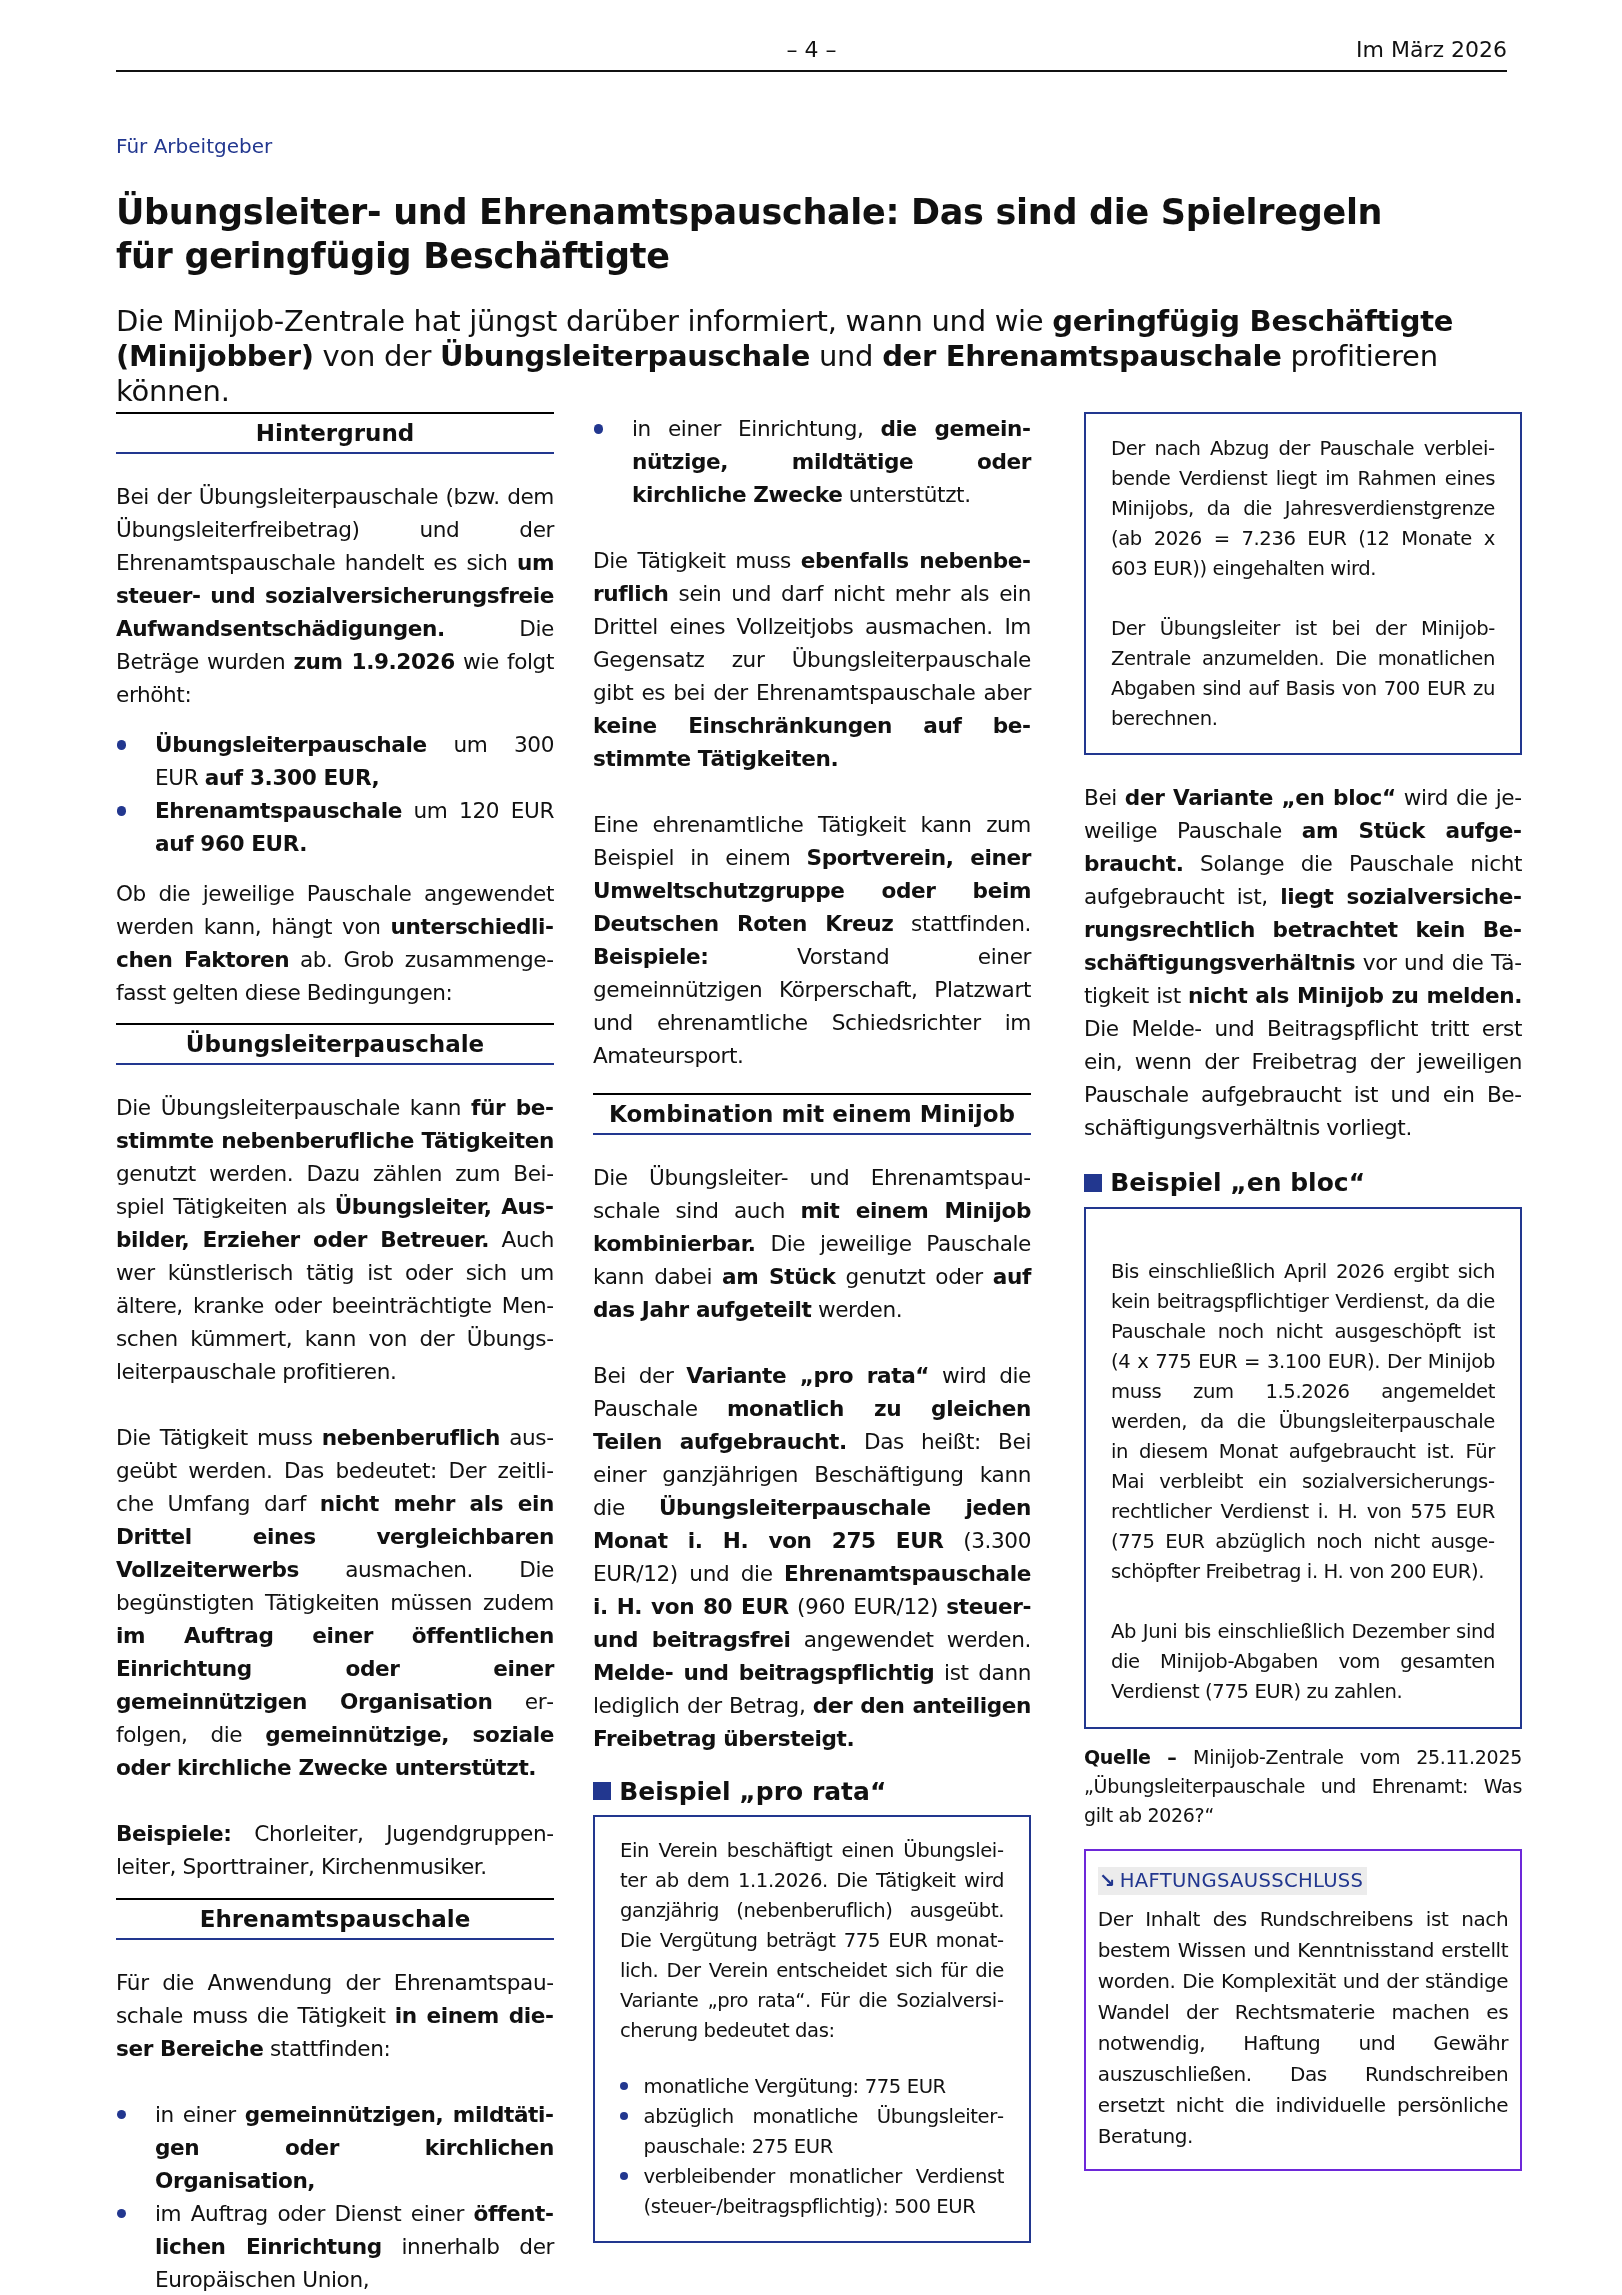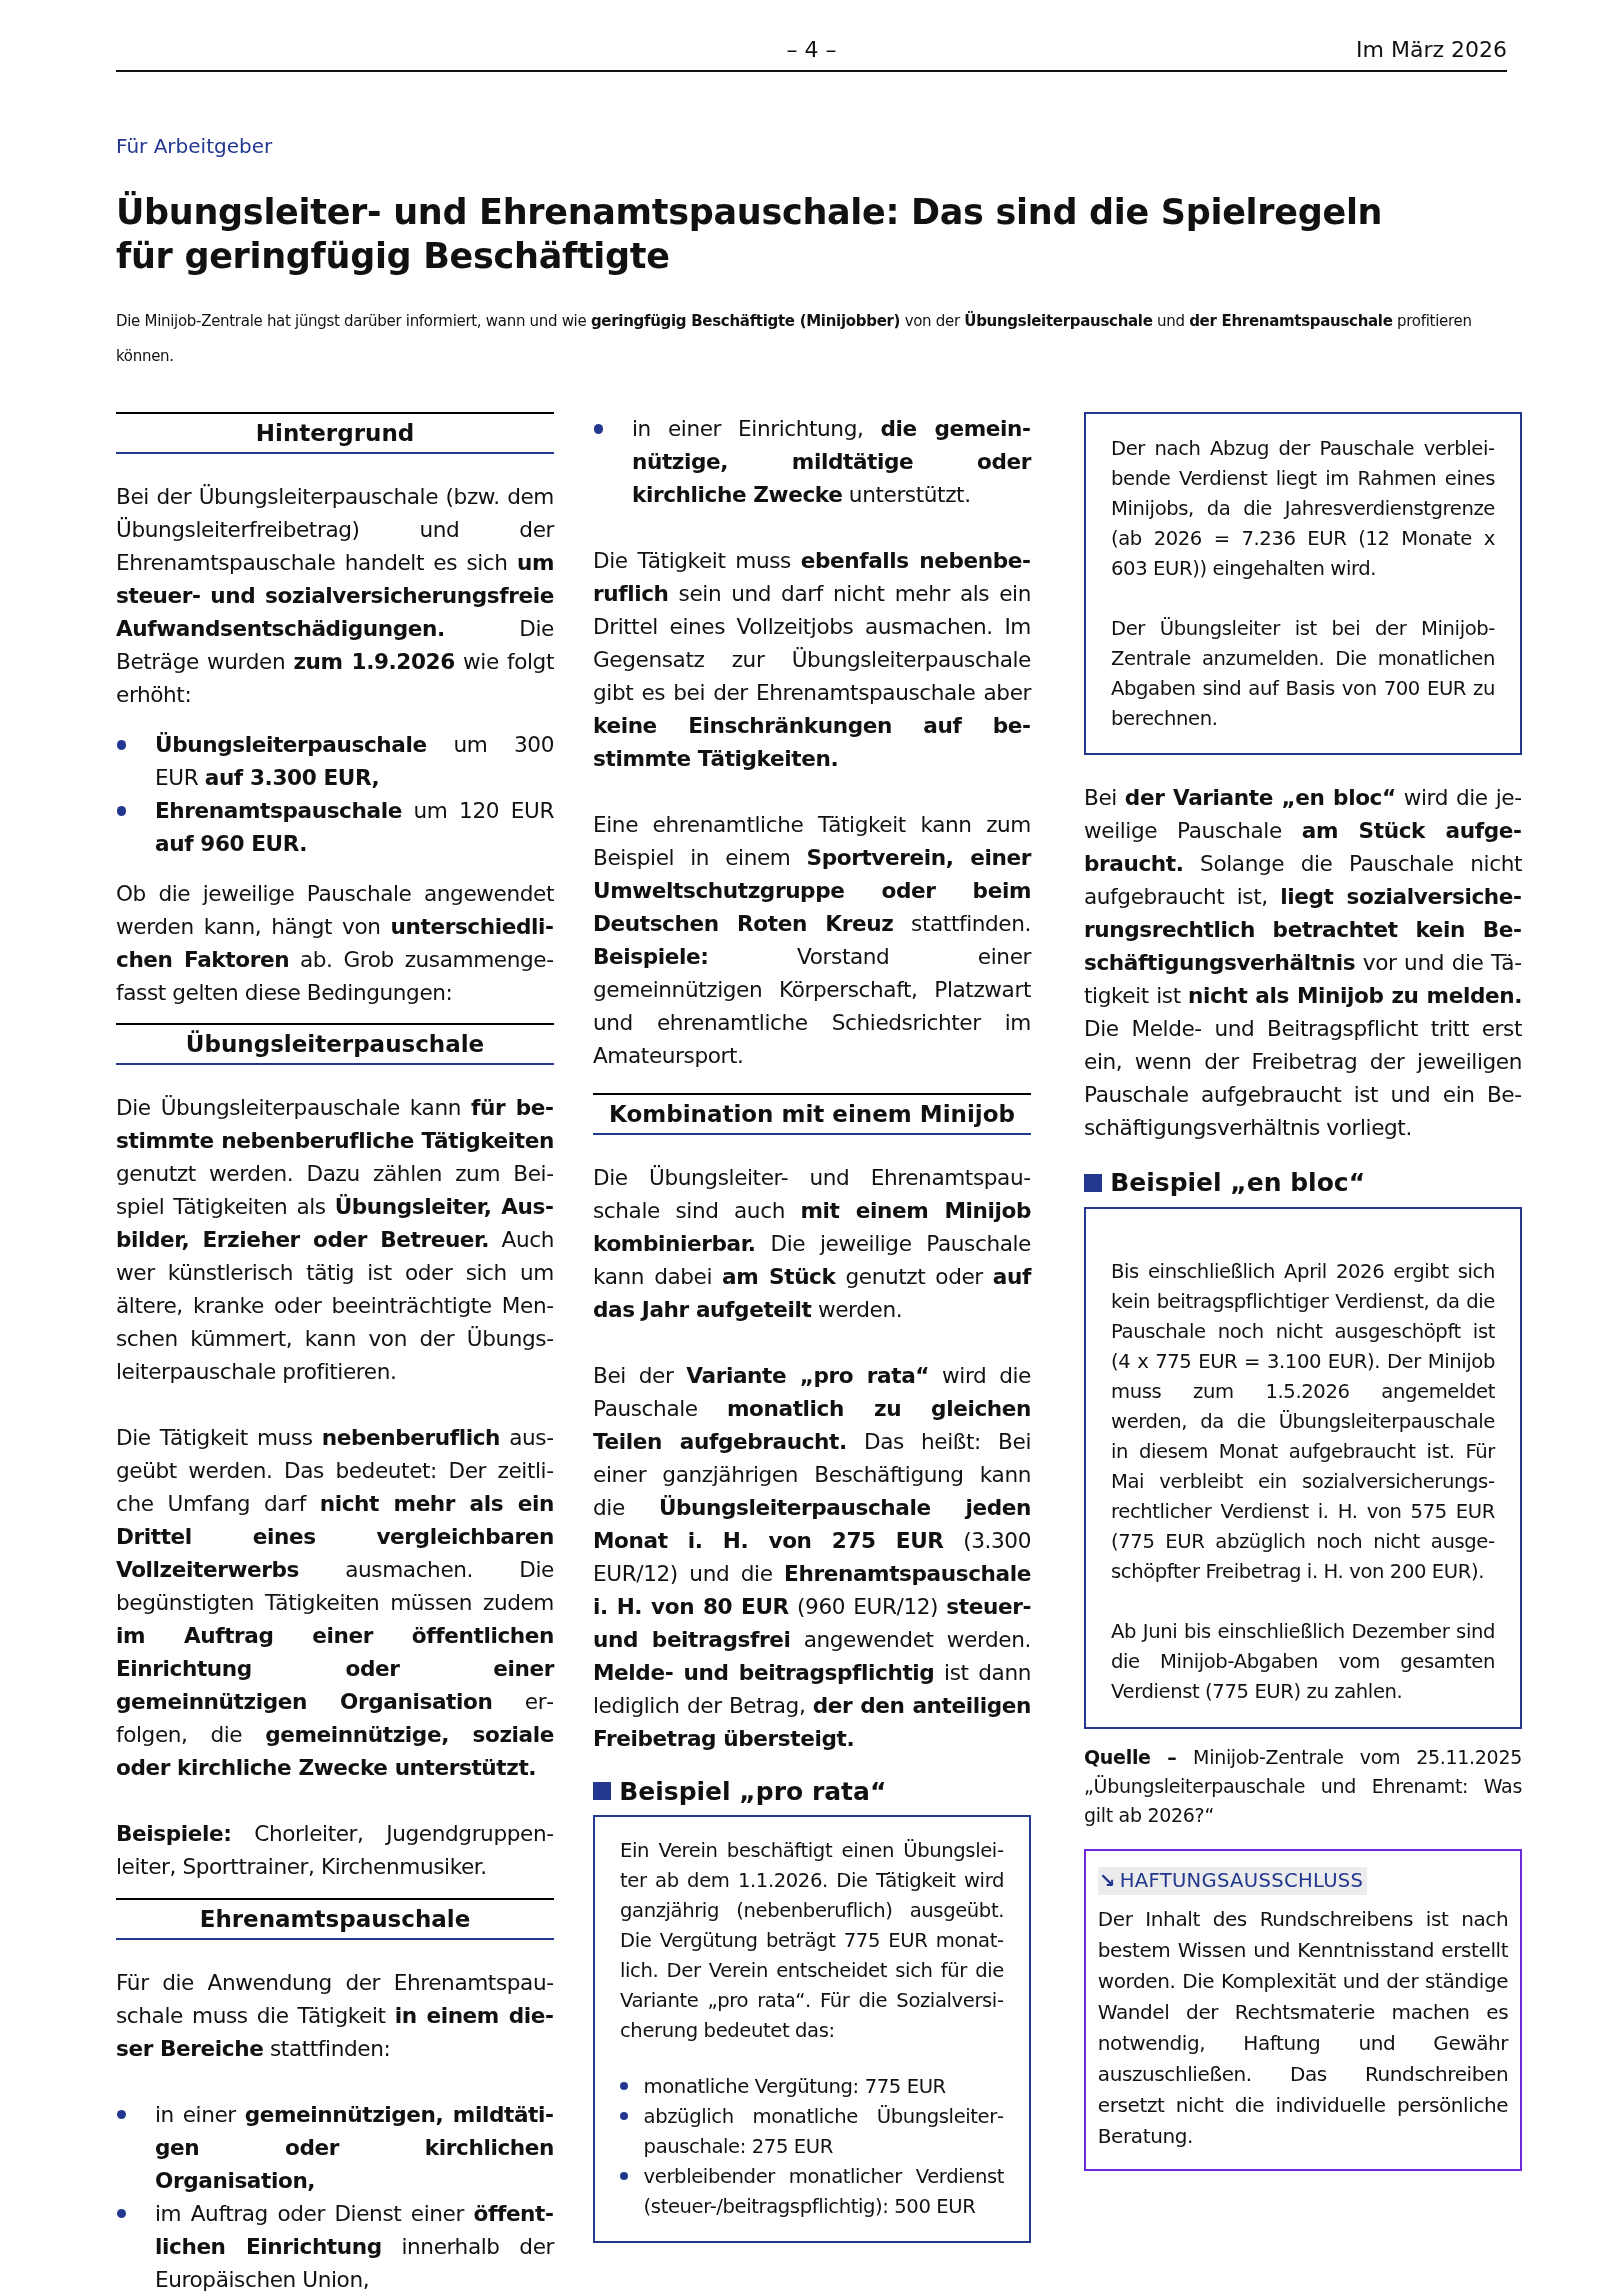--- a/index.html
+++ b/index.html
@@ -6,21 +6,21 @@
   html, body { width: 1623px; height: 2295px; background: #ffffff; }
   body { position: relative; font-family: "DejaVu Sans", sans-serif; color: #111111; overflow: hidden; }
   b, .b { font-weight: bold; }
 
   .page-header { position: absolute; left: 116px; top: 26px; width: 1391px; height: 46px; border-bottom: 2px solid #111; }
   .page-number { position: absolute; left: 0; right: 0; top: 10.5px; text-align: center; font-size: 22px; }
   .page-date { position: absolute; right: 0; top: 10.5px; font-size: 22px; text-align: right; }
 
   .section-label { position: absolute; left: 116px; top: 134px; font-size: 20px; color: #22378f; }
   .page-title { position: absolute; left: 116px; top: 190px; width: 1391px; font-size: 35px; line-height: 44px; font-weight: bold; letter-spacing: -0.3px; }
-  .intro { position: absolute; left: 116px; top: 304px; width: 1391px; font-size: 15px; line-height: 35px; letter-spacing: -0.3px; }
+  .intro { position: absolute; left: 116px; top: 304px; width: 1391px; font-size: 29px; line-height: 35px; letter-spacing: -0.3px; }
 
   .col { position: absolute; top: 412px; width: 438px; font-size: 21.6px; line-height: 33px; letter-spacing: -0.4px; }
   .col-left { left: 116px; }
   .col-mid { left: 593px; }
   .col-right { left: 1084px; }
   .col p { text-align: justify; hyphens: manual; }
   .gap { height: 33px; }
 
   .subhead { border-top: 2px solid #000000; border-bottom: 2px solid #22378f; text-align: center; font-weight: bold; font-size: 23px; line-height: 38px; margin: 0 0 26px 0; letter-spacing: 0; }
 

